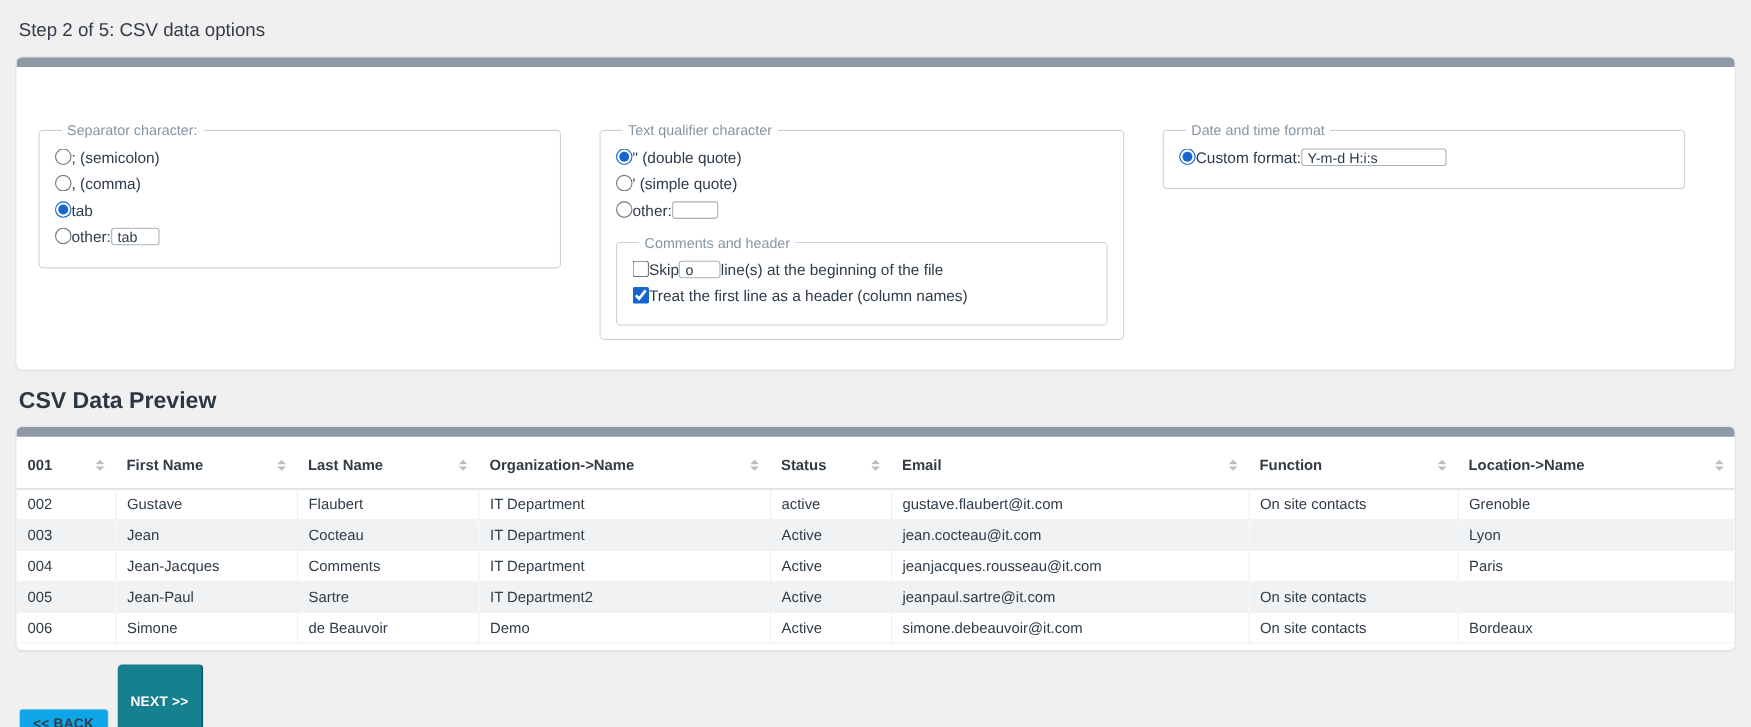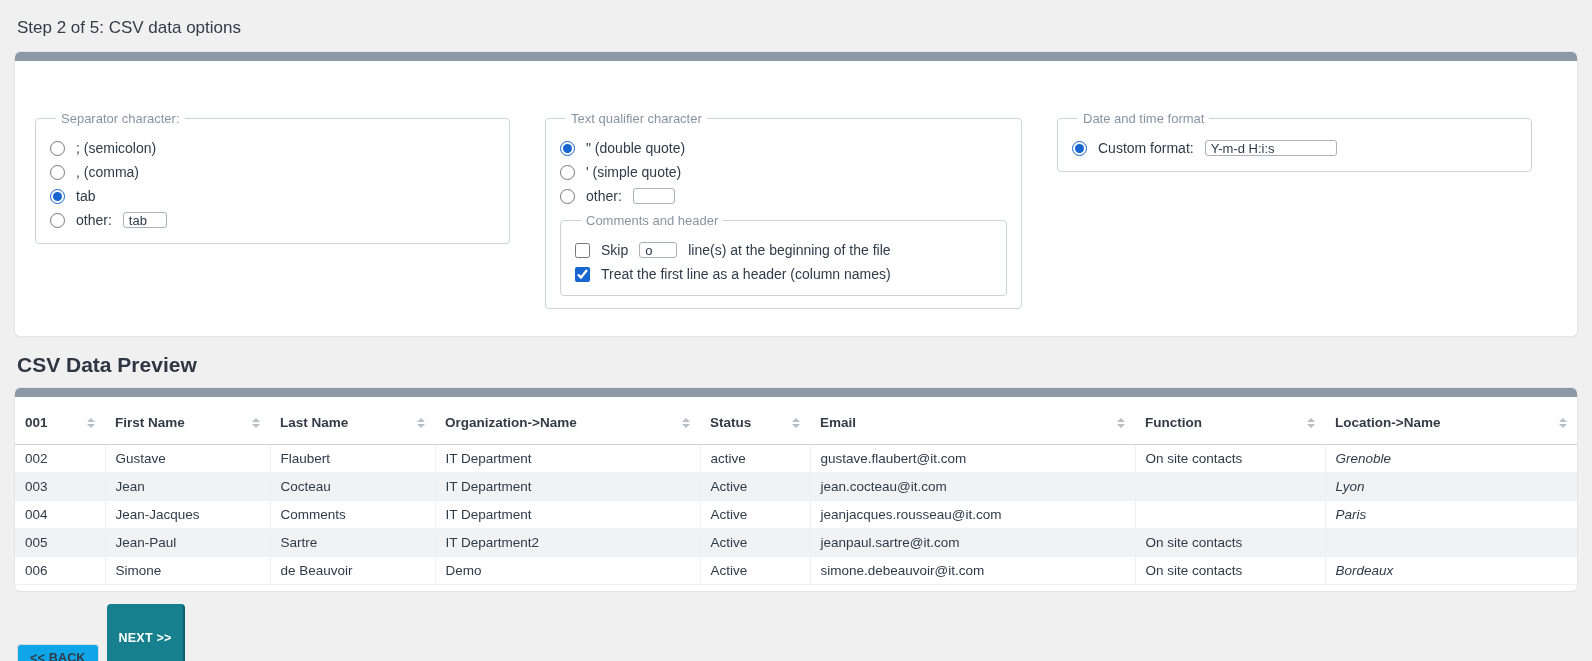--- a/index.html
+++ b/index.html
@@ -43,22 +43,21 @@
     color: #8795a3;
     font-size: 13px;
     padding: 0 5px;
     margin-left: 6px;
   }
   .fs-separator { width: 475px; min-height: 112px; }
   .fs-qualifier { width: 477px; }
   .fs-datetime  { width: 475px; }
   .opt-row {
     display: flex;
-    align-items: flex-end;
-    gap: 11px;
+    align-items: flex-start;
     margin: 3px 0;
     min-height: 21px;
     font-size: 14px;
     cursor: default;
   }
   .opt-row input[type="radio"], .opt-row input[type="checkbox"] {
     width: 15px; height: 15px;
     accent-color: #1765cf;
     margin: 0;
     flex: 0 0 auto;
@@ -113,21 +112,21 @@
   td {
     font-size: 13.5px;
     color: #2e3b49;
     padding: 6px 10px;
     height: 27px;
     border-bottom: 1px solid #f0f1f3;
     border-right: 1px solid #edf0f2;
     overflow: hidden;
     white-space: nowrap;
   }
-  td:last-child { border-right: none; font-style: italic; }
+  td:last-child { border-right: none; }
   tbody tr:nth-child(even) td { background: #f1f2f3; }
   .btn-row { display: flex; gap: 8px; margin-top: 13px; margin-left: 2px; }
   .btn {
     font-family: "Liberation Sans", "DejaVu Sans", sans-serif;
     font-size: 12.5px;
     font-weight: 700;
     letter-spacing: .2px;
     border-radius: 4px;
     padding: 6px 12px;
     cursor: pointer;

